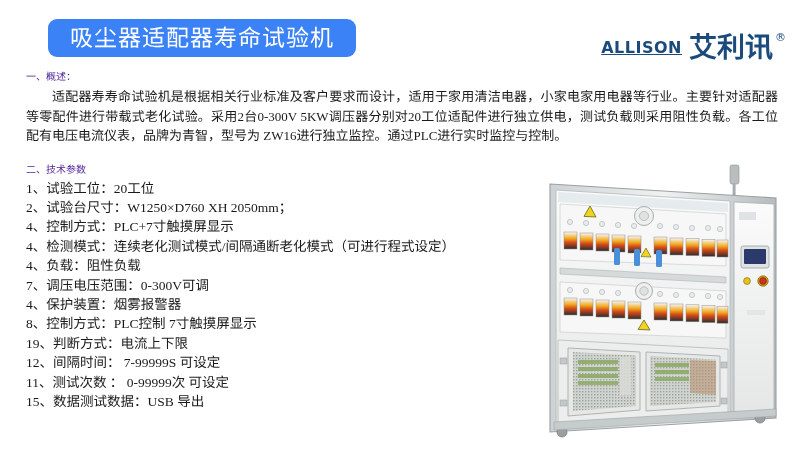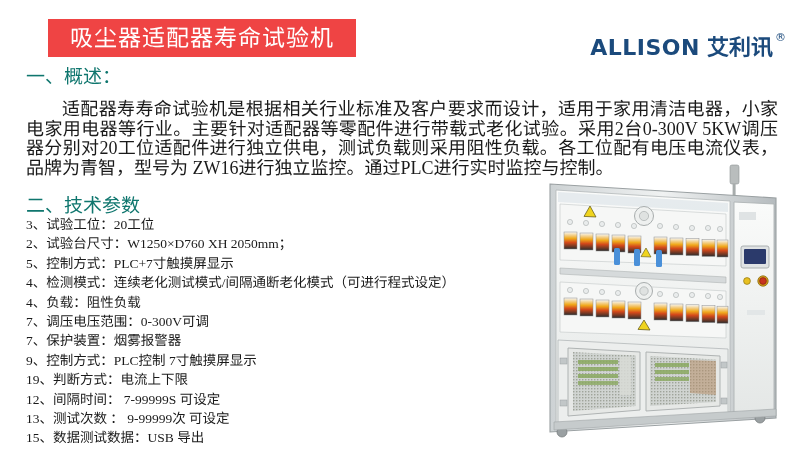--- a/index.html
+++ b/index.html
@@ -16,22 +16,22 @@
     position: relative;
   }
 
   
   #title-banner {
     position: absolute;
     left: 48px;
     top: 19px;
     width: 308px;
     height: 38px;
-    background: #ef4444;
-    border-radius: 0;
+    background: #3b82f6;
+    border-radius: 9px;
     display: flex;
     align-items: center;
     justify-content: center;
   }
   #title-banner .title-text {
     font-family: "Liberation Serif", "DejaVu Serif", serif;
     font-size: 23px;
     color: #ffffff;
     letter-spacing: 1px;
     white-space: nowrap;
@@ -42,29 +42,30 @@
   #brand-logo {
     position: absolute;
     right: 14px;
     top: 33px;
     display: flex;
     align-items: flex-start;
     height: 32px;
   }
   #brand-logo .logo-en {
     font-family: "DejaVu Sans", "Liberation Sans", sans-serif;
-    font-size: 22px;
+    font-size: 16px;
     font-weight: bold;
     color: #1b4a7c;
     letter-spacing: 0.5px;
     line-height: 30px;
+    text-decoration: underline;
   }
   #brand-logo .logo-cn {
     font-family: "DejaVu Sans", "Liberation Sans", sans-serif;
-    font-size: 22px;
+    font-size: 28px;
     font-weight: bold;
     color: #1b4a7c;
     margin-left: 7px;
     line-height: 30px;
   }
   #brand-logo .logo-tm {
     font-family: "DejaVu Sans", "Liberation Sans", sans-serif;
     font-size: 11px;
     color: #1b4a7c;
     margin-left: 2px;
@@ -73,32 +74,32 @@
   }
 
   
   #content {
     position: absolute;
     left: 26px;
     top: 67px;
     width: 752px;
   }
   .section-heading {
-    font-size: 19px;
-    color: #0f766e;
+    font-size: 10px;
+    color: #4c1d95;
     line-height: 19px;
     white-space: nowrap;
   }
   #overview-paragraph {
-    font-size: 18px;
+    font-size: 13px;
     color: #1a1a1a;
     line-height: 19.5px;
     text-indent: 2em;
     text-align: justify;
-    margin-top: 14px;
+    margin-top: 1px;
     width: 752px;
   }
 
   #params-heading {
     margin-top: 14px;
   }
   #params-list {
     margin: 0;
     padding: 0;
     list-style: none;
@@ -138,31 +139,31 @@
 
 <div id="content">
 
   <div class="section-heading">一、概述：</div>
 
   <p id="overview-paragraph">适配器寿寿命试验机是根据相关行业标准及客户要求而设计，适用于家用清洁电器，小家电家用电器等行业。主要针对适配器等零配件进行带载式老化试验。采用2台0-300V 5KW调压器分别对20工位适配件进行独立供电，测试负载则采用阻性负载。各工位配有电压电流仪表，品牌为青智，型号为 ZW16进行独立监控。通过PLC进行实时监控与控制。</p>
 
   <div class="section-heading" id="params-heading">二、技术参数</div>
 
   <ul id="params-list">
-    <li>3、试验工位：20工位</li>
+    <li>1、试验工位：20工位</li>
     <li>2、试验台尺寸：W1250×D760 XH 2050mm；</li>
-    <li>5、控制方式：PLC+7寸触摸屏显示</li>
+    <li>4、控制方式：PLC+7寸触摸屏显示</li>
     <li>4、检测模式：连续老化测试模式/间隔通断老化模式（可进行程式设定）</li>
     <li>4、负载：阻性负载</li>
     <li>7、调压电压范围：0-300V可调</li>
-    <li>7、保护装置：烟雾报警器</li>
-    <li>9、控制方式：PLC控制  7寸触摸屏显示</li>
+    <li>4、保护装置：烟雾报警器</li>
+    <li>8、控制方式：PLC控制  7寸触摸屏显示</li>
     <li>19、判断方式：电流上下限</li>
     <li>12、间隔时间： 7-99999S 可设定</li>
-    <li>13、测试次数 ： 9-99999次 可设定</li>
+    <li>11、测试次数 ： 0-99999次 可设定</li>
     <li>15、数据测试数据：USB 导出</li>
 
   </ul>
 </div>
 
 <div id="machine-photo">
 <svg width="300" height="290" viewBox="0 0 300 290" xmlns="http://www.w3.org/2000/svg">
   <defs>
     <linearGradient id="panelG" x1="0" y1="0" x2="0" y2="1">
       <stop offset="0%" stop-color="#fafbfa"></stop>

